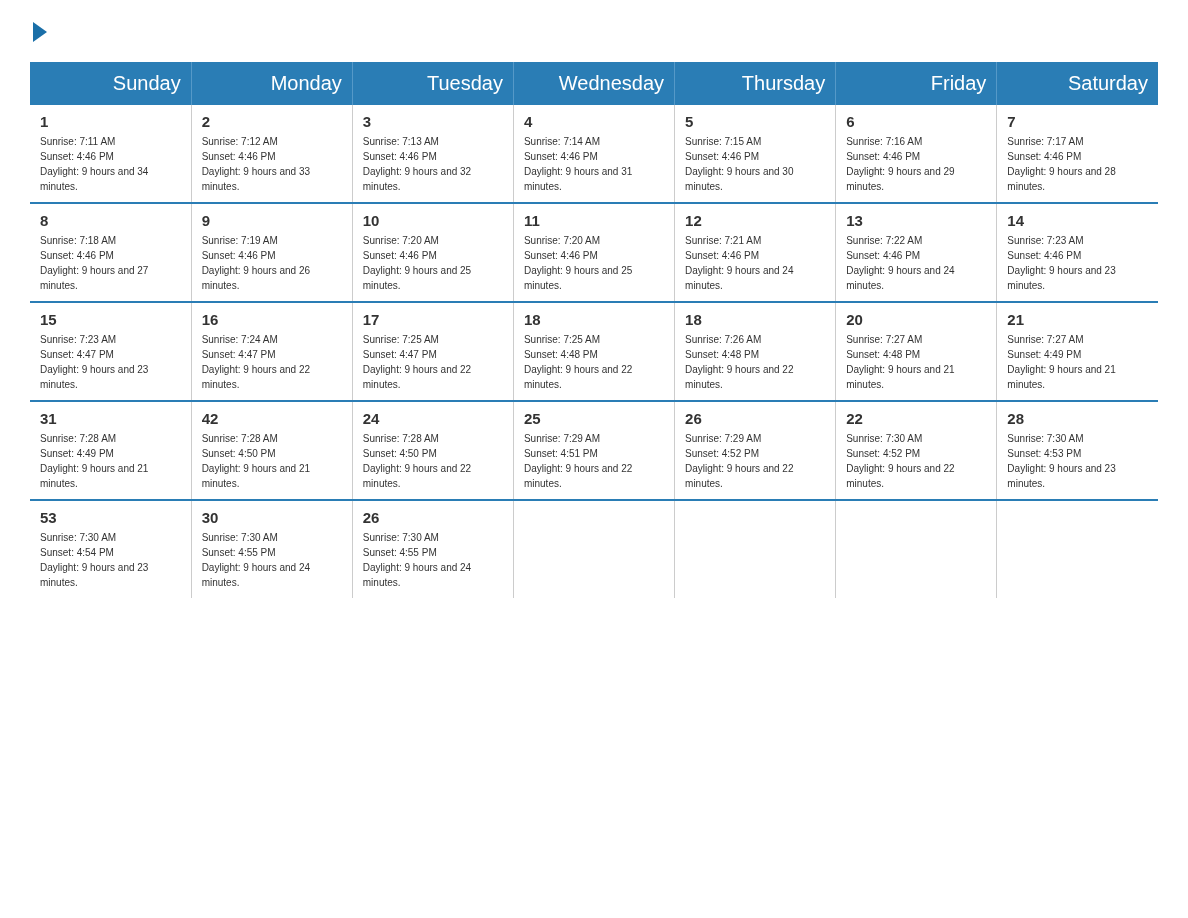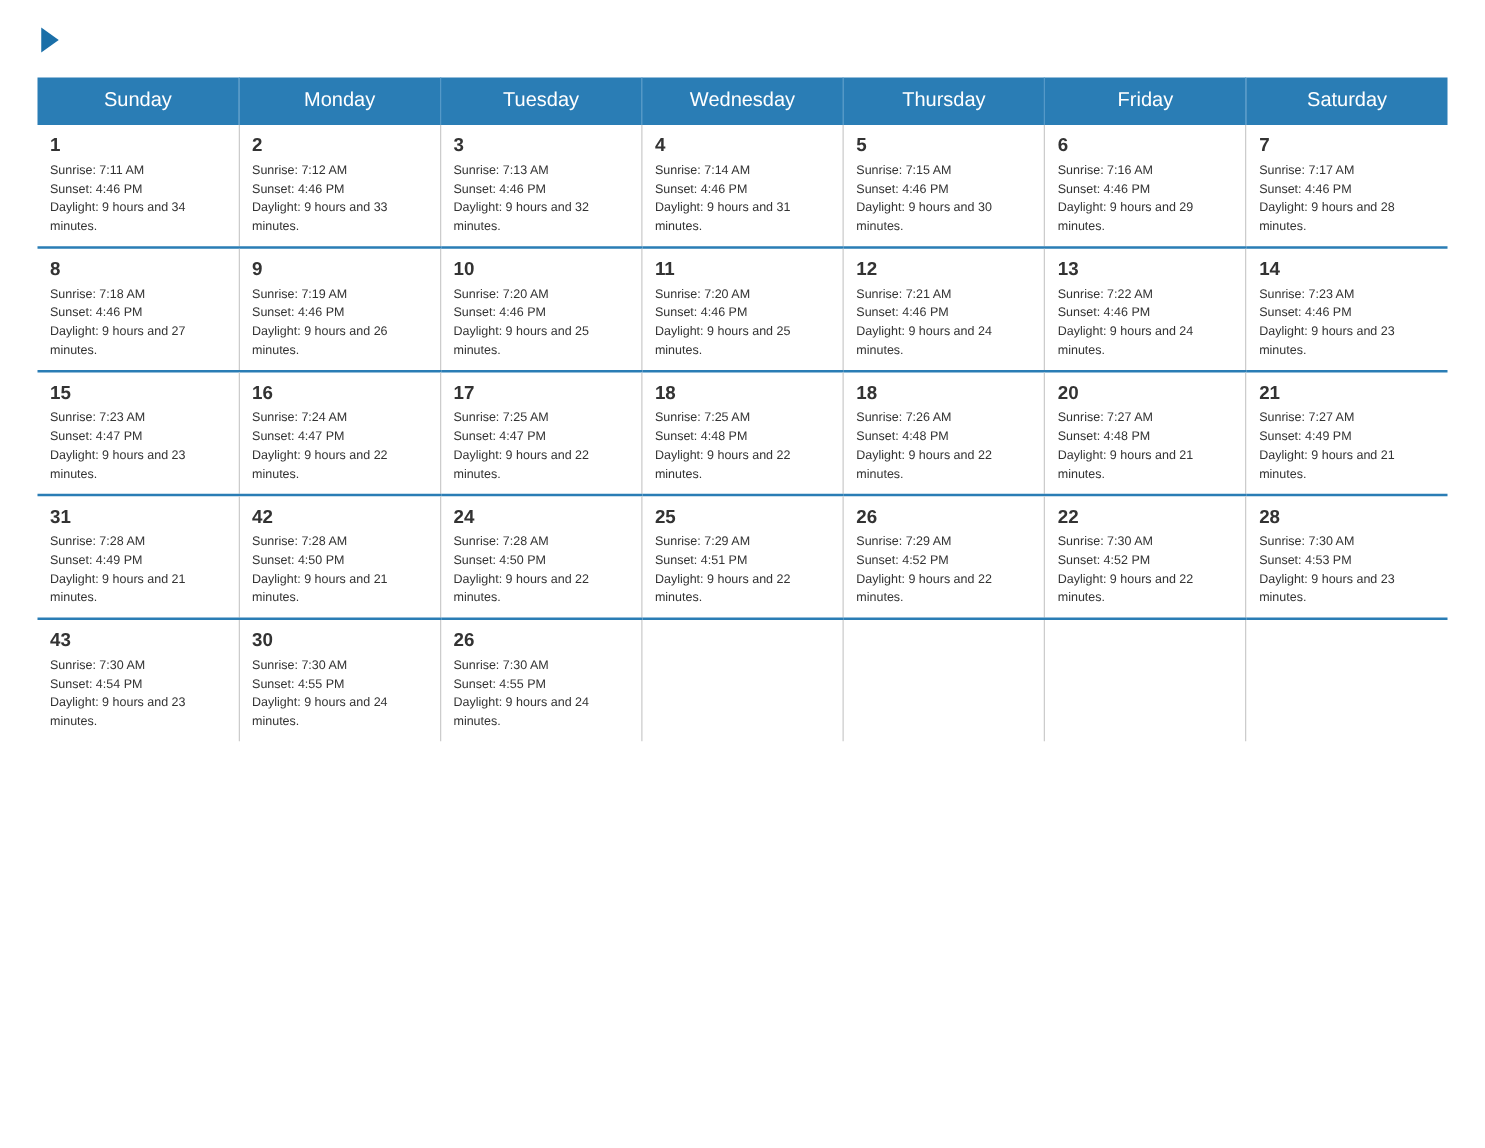--- a/index.html
+++ b/index.html
@@ -60,24 +60,24 @@
       color: #555;
       margin-top: 4px;
     }
     table {
       width: 100%;
       border-collapse: collapse;
     }
     thead tr th {
       background-color: #2a7db5;
       color: #fff;
-      font-size: 16px;
+      font-size: 20px;
       font-weight: normal;
       padding: 10px 10px;
-      text-align: center;
+      text-align: right;
       border-right: 1px solid #5599c8;
     }
     thead tr th:last-child {
       border-right: none;
     }
     tbody tr td {
       vertical-align: top;
       padding: 8px 10px;
       border-right: 1px solid #ccc;
       border-bottom: 2px solid #2a7db5;
@@ -252,21 +252,21 @@
           <span class="day-number">22</span>
           <div class="day-info">Sunrise: 7:30 AM<br>Sunset: 4:52 PM<br>Daylight: 9 hours and 22 minutes.</div>
         </td>
         <td>
           <span class="day-number">28</span>
           <div class="day-info">Sunrise: 7:30 AM<br>Sunset: 4:53 PM<br>Daylight: 9 hours and 23 minutes.</div>
         </td>
       </tr>
       <tr>
         <td>
-          <span class="day-number">43</span>
+          <span class="day-number">53</span>
           <div class="day-info">Sunrise: 7:30 AM<br>Sunset: 4:54 PM<br>Daylight: 9 hours and 23 minutes.</div>
         </td>
         <td>
           <span class="day-number">30</span>
           <div class="day-info">Sunrise: 7:30 AM<br>Sunset: 4:55 PM<br>Daylight: 9 hours and 24 minutes.</div>
         </td>
         <td>
           <span class="day-number">26</span>
           <div class="day-info">Sunrise: 7:30 AM<br>Sunset: 4:55 PM<br>Daylight: 9 hours and 24 minutes.</div>
         </td>

